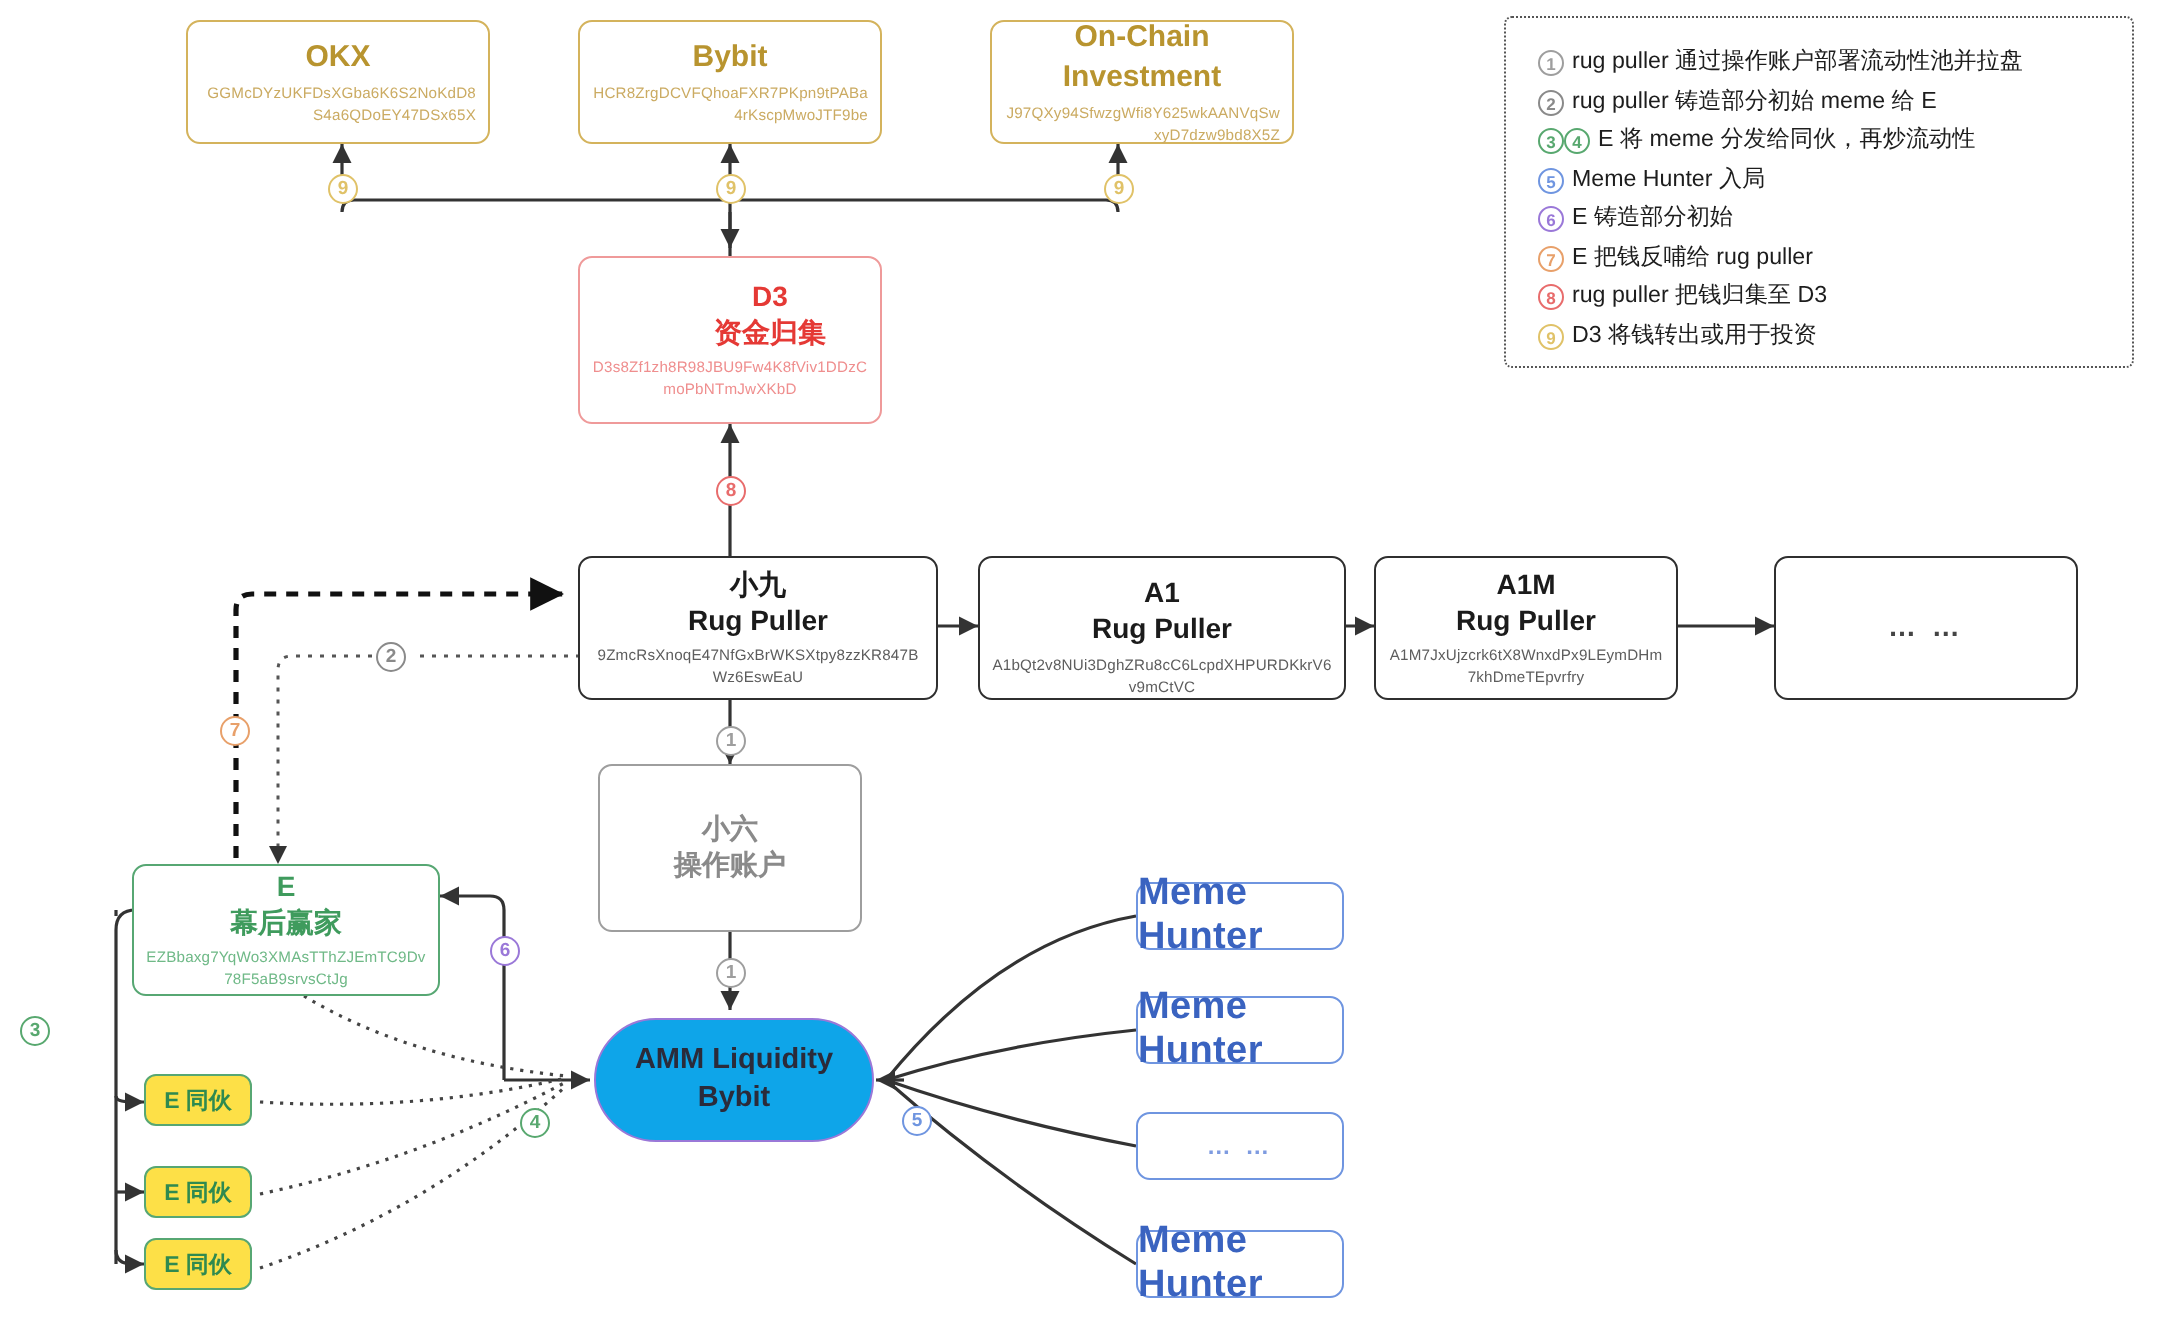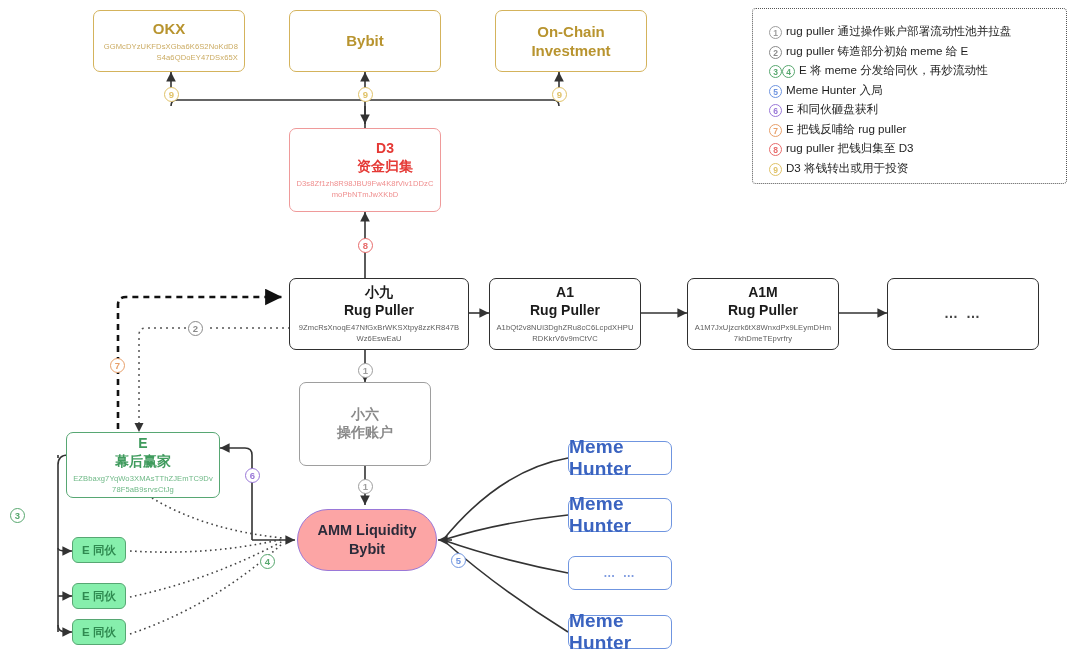--- a/index.html
+++ b/index.html
@@ -47,28 +47,28 @@
 
   
   .grey { border-color:#9e9e9e; }
   .grey .n-title, .grey .n-sub { color:#8a8a8a; }
   .grey .n-addr { color:#a8a8a8; }
 
   
   .green { border-color:#57a773; }
   .green .n-title, .green .n-sub { color:#3f9b5d; }
   .green .n-addr { color:#6fb987; }
-  .peer { border:1.5px solid #57a773; border-radius:6px; background:#86efac;
+  .peer { border:1.5px solid #57a773; border-radius:6px; background:#fde047;
           display:flex;align-items:center;justify-content:center;
           font-size:11.5px;font-weight:bold;color:#2f8a50; }
 
   
   .amm {
     position:absolute; border:1.8px solid #9a78d8; border-radius:34px;
-    background:#fca5a5; display:flex;flex-direction:column;
+    background:#0ea5e9; display:flex;flex-direction:column;
     align-items:center;justify-content:center;text-align:center;
     font-size:14.5px;font-weight:bold;color:#2b2b3a;line-height:1.28;
   }
 
   
   .hunter {
     position:absolute;border:1.5px solid #6f95e0;border-radius:7px;background:#fff;
     display:flex;align-items:center;justify-content:center;
     font-size:19px;font-weight:bold;color:#3a63c0;letter-spacing:.2px;
   }
@@ -161,37 +161,39 @@
       <path d="M130,634 Q215,605 283,543"></path>
     </g>
   </svg>
 
   <div class="node gold" style="left:93px;top:10px;width:152px;height:62px;">
     <div class="n-title">OKX</div>
     <div class="n-addr">GGMcDYzUKFDsXGba6K6S2NoKdD8S4a6QDoEY47DSx65X</div>
   </div>
   <div class="node gold" style="left:289px;top:10px;width:152px;height:62px;">
     <div class="n-title">Bybit</div>
+    <div class="n-addr">HCR8ZrgDCVFQhoaFXR7PKpn9tPABa4rKscpMwoJTF9be</div>
   </div>
   <div class="node gold" style="left:495px;top:10px;width:152px;height:62px;">
     <div class="n-title">On-Chain Investment</div>
+    <div class="n-addr">J97QXy94SfwzgWfi8Y625wkAANVqSwxyD7dzw9bd8X5Z</div>
   </div>
 
   <div class="node red" style="left:289px;top:128px;width:152px;height:84px;">
     <div class="n-title">D3</div>
     <div class="n-sub">资金归集</div>
     <div class="n-addr">D3s8Zf1zh8R98JBU9Fw4K8fViv1DDzCmoPbNTmJwXKbD</div>
   </div>
 
   <div class="node dark" style="left:289px;top:278px;width:180px;height:72px;">
     <div class="n-title">小九</div>
     <div class="n-sub">Rug Puller</div>
     <div class="n-addr">9ZmcRsXnoqE47NfGxBrWKSXtpy8zzKR847BWz6EswEaU</div>
   </div>
-  <div class="node dark" style="left:489px;top:278px;width:152px;height:72px;">
+  <div class="node dark" style="left:489px;top:278px;width:184px;height:72px;justify-content:flex-end;">
     <div class="n-title">A1</div>
     <div class="n-sub">Rug Puller</div>
     <div class="n-addr">A1bQt2v8NUi3DghZRu8cC6LcpdXHPURDKkrV6v9mCtVC</div>
   </div>
   <div class="node dark" style="left:687px;top:278px;width:152px;height:72px;">
     <div class="n-title">A1M</div>
     <div class="n-sub">Rug Puller</div>
     <div class="n-addr">A1M7JxUjzcrk6tX8WnxdPx9LEymDHm7khDmeTEpvrfry</div>
   </div>
   <div class="node dark" style="left:887px;top:278px;width:152px;height:72px;">
@@ -262,21 +264,21 @@
     <div class="row">
       <span class="marks"><span class="cn c3">3</span><span class="cn c4">4</span></span>
       <span>E 将 meme 分发给同伙，再炒流动性</span>
     </div>
     <div class="row">
       <span class="marks"><span class="cn c5">5</span></span>
       <span>Meme Hunter 入局</span>
     </div>
     <div class="row">
       <span class="marks"><span class="cn c6">6</span></span>
-      <span>E 和同伙砸盘获利</span>
+      <span>E 铸造部分初始</span>
     </div>
     <div class="row">
       <span class="marks"><span class="cn c7">7</span></span>
       <span>E 把钱反哺给 rug puller</span>
     </div>
     <div class="row">
       <span class="marks"><span class="cn c8">8</span></span>
       <span>rug puller 把钱归集至 D3</span>
     </div>
     <div class="row">

